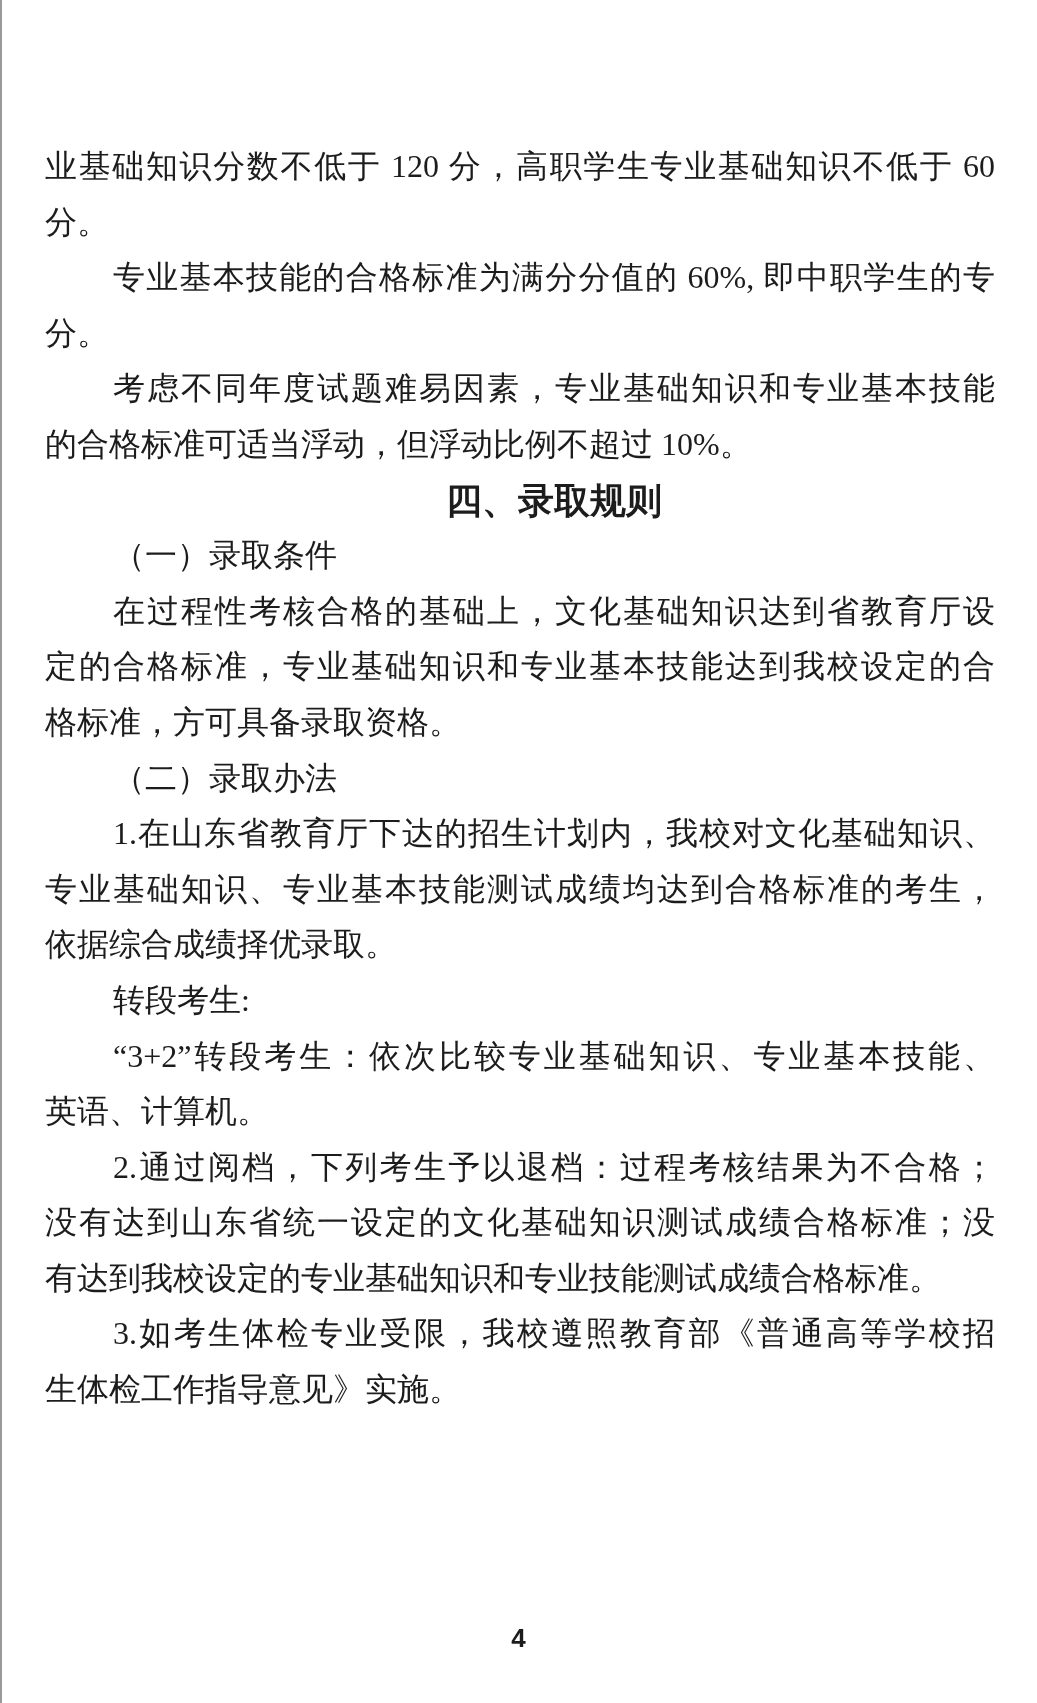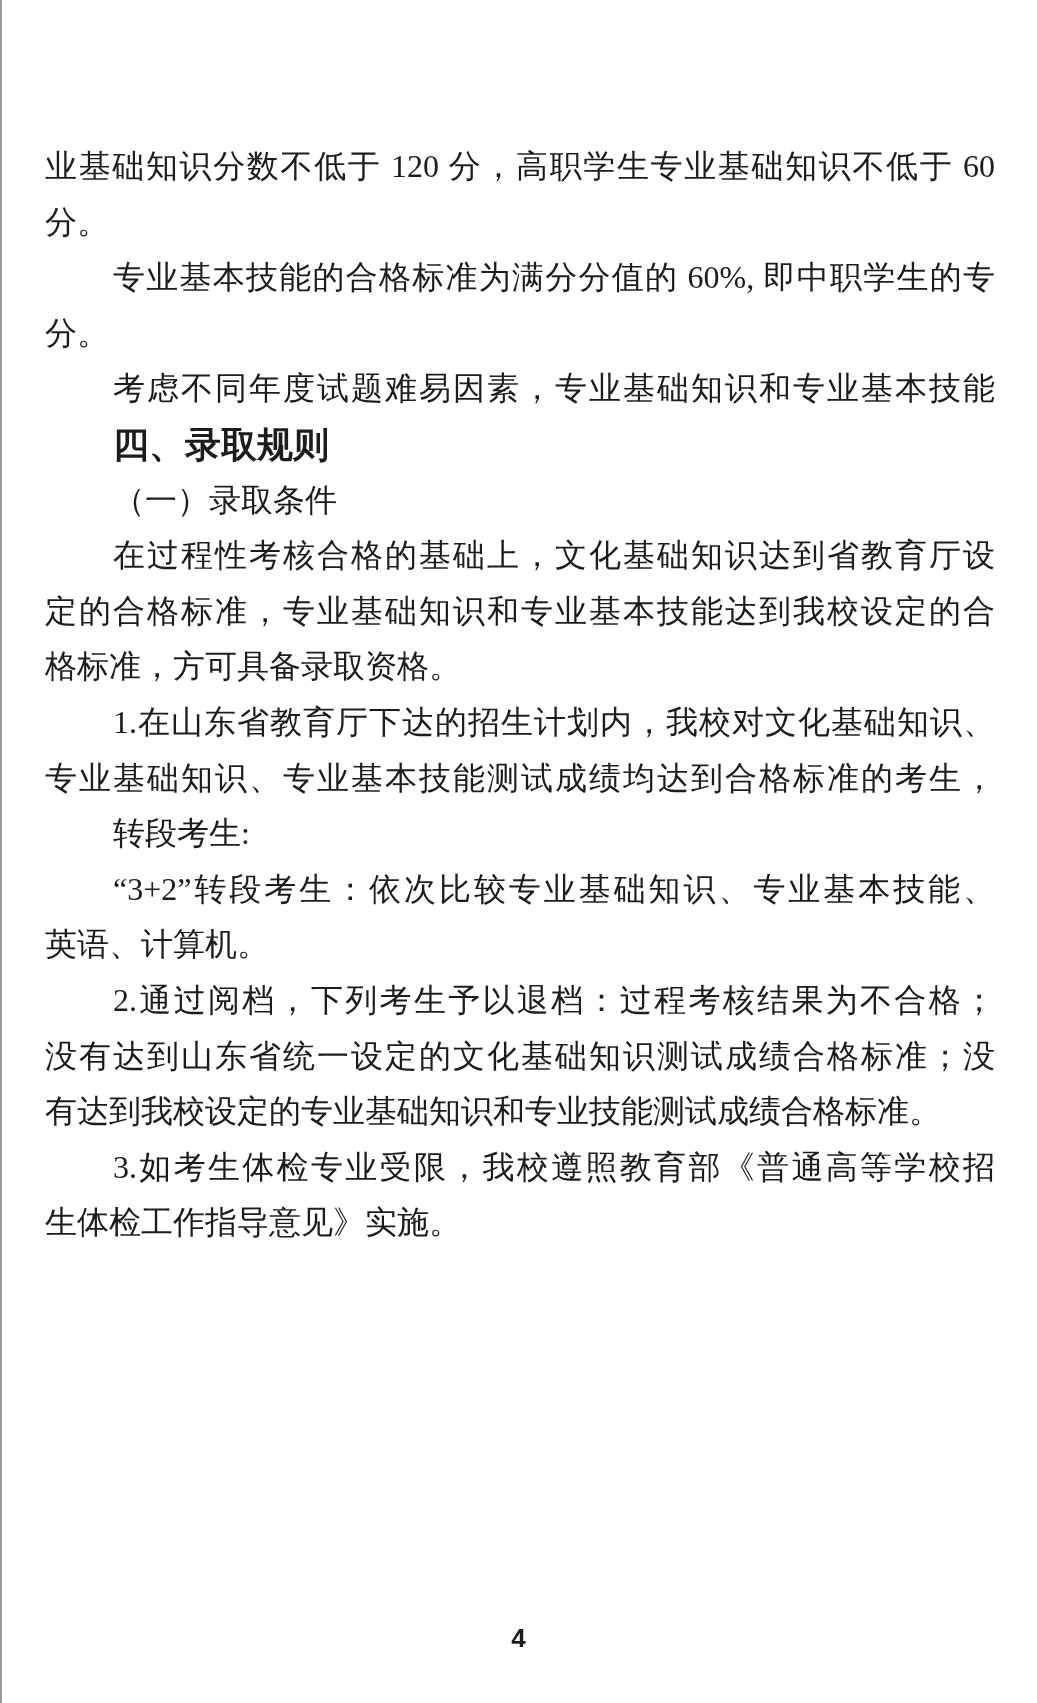--- a/index.html
+++ b/index.html
@@ -41,20 +41,21 @@
     text-align: justify;
     text-align-last: justify;
   }
   .ln.ind {
     text-indent: 68px;
   }
   .ln.hd {
     font-family: "Liberation Sans", sans-serif;
     font-weight: bold;
     font-size: 36px;
+    text-align: center;
   }
   .page-number {
     position: absolute;
     left: 0;
     right: 0;
     top: 1622px;
     height: 32px;
     line-height: 32px;
     text-align: center;
     font-family: "Liberation Sans", sans-serif;
@@ -67,27 +68,30 @@
 <body>
 
 <div class="left-edge-line"></div>
 
 <div class="text-block">
   <div class="ln jst">业基础知识分数不低于 120 分，高职学生专业基础知识不低于 60</div>
   <div class="ln">分。</div>
   <div class="ln jst ind">专业基本技能的合格标准为满分分值的 60%, 即中职学生的专</div>
   <div class="ln">分。</div>
   <div class="ln jst ind">考虑不同年度试题难易因素，专业基础知识和专业基本技能</div>
+  <div class="ln">的合格标准可适当浮动，但浮动比例不超过 10%。</div>
   <div class="ln hd ind">四、录取规则</div>
   <div class="ln ind">（一）录取条件</div>
   <div class="ln jst ind">在过程性考核合格的基础上，文化基础知识达到省教育厅设</div>
   <div class="ln jst">定的合格标准，专业基础知识和专业基本技能达到我校设定的合</div>
   <div class="ln">格标准，方可具备录取资格。</div>
+  <div class="ln ind">（二）录取办法</div>
   <div class="ln jst ind">1.在山东省教育厅下达的招生计划内，我校对文化基础知识、</div>
   <div class="ln jst">专业基础知识、专业基本技能测试成绩均达到合格标准的考生，</div>
+  <div class="ln">依据综合成绩择优录取。</div>
   <div class="ln ind">转段考生:</div>
   <div class="ln jst ind">“3+2”转段考生：依次比较专业基础知识、专业基本技能、</div>
   <div class="ln">英语、计算机。</div>
   <div class="ln jst ind">2.通过阅档，下列考生予以退档：过程考核结果为不合格；</div>
   <div class="ln jst">没有达到山东省统一设定的文化基础知识测试成绩合格标准；没</div>
   <div class="ln">有达到我校设定的专业基础知识和专业技能测试成绩合格标准。</div>
   <div class="ln jst ind">3.如考生体检专业受限，我校遵照教育部《普通高等学校招</div>
   <div class="ln">生体检工作指导意见》实施。</div>
 </div>
 

